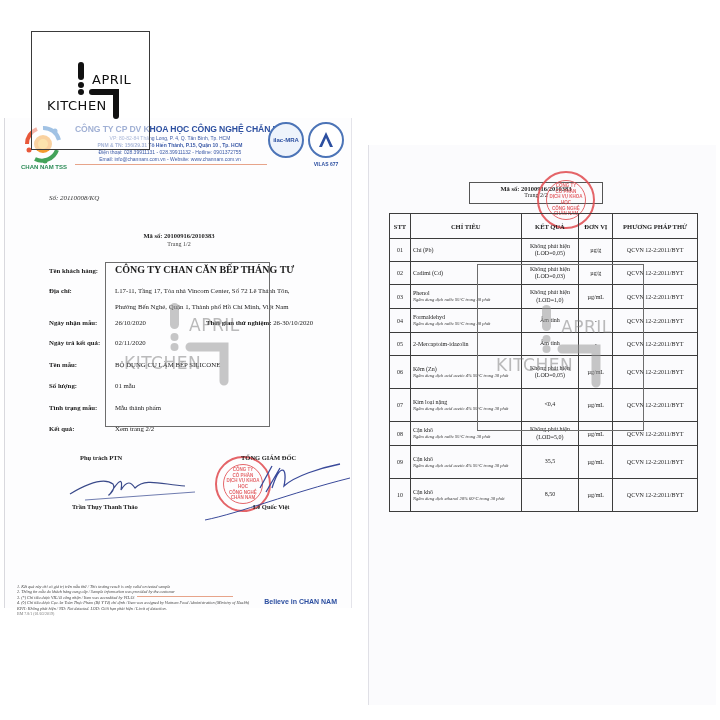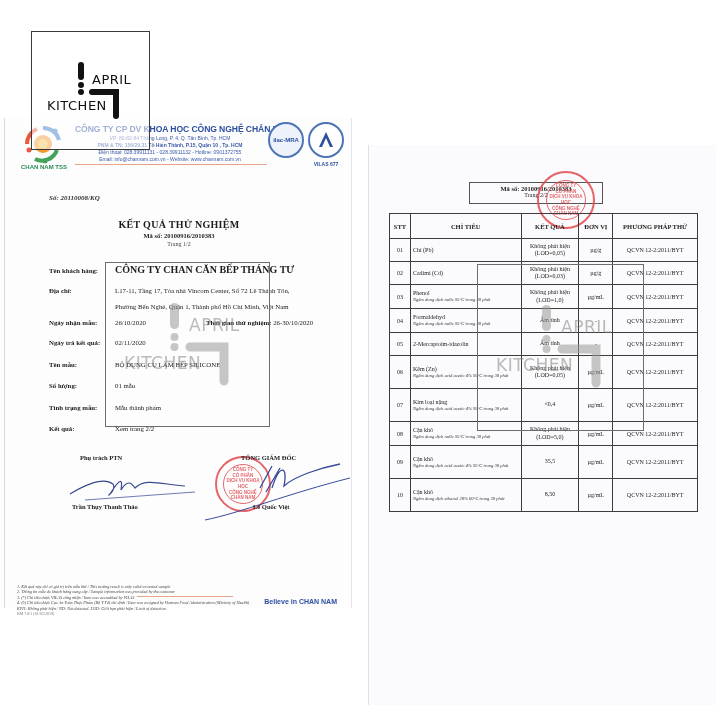--- a/index.html
+++ b/index.html
@@ -18,21 +18,21 @@
   .hdr-l1 { top: 17px; }
   .hdr-l2 { top: 24px; font-weight: bold; }
   .hdr-l3 { top: 31px; }
   .hdr-l4 { top: 38px; }
   .hdr-rule { position: absolute; left: 70px; top: 46px; width: 192px; height: 1px; background: #e7a48a; }
   .badge { position: absolute; top: 4px; width: 36px; height: 36px; border-radius: 50%; border: 2px solid #4c74b7; display: flex; align-items: center; justify-content: center; font-family: "Liberation Sans", sans-serif; font-size: 6px; font-weight: bold; color: #2c4fa0; background: #eef3fb; }
   .badge-ilac { left: 263px; }
   .badge-vilas { left: 303px; background: #fff; }
   .vilas-label { position: absolute; left: 303px; top: 43px; width: 36px; text-align: center; font-family: "Liberation Sans", sans-serif; font-size: 5px; color: #2c4fa0; font-weight: bold; }
 
-  .doc-no { position: absolute; left: 44px; top: 76px; font-size: 7px; font-style: italic; color: #333; font-weight: bold; }
+  .doc-no { position: absolute; left: 44px; top: 76px; font-size: 7px; font-style: italic; color: #333; }
   .doc-title { position: absolute; left: 0; top: 101px; width: 348px; text-align: center; font-weight: bold; font-size: 10px; letter-spacing: 0.3px; }
   .doc-code { position: absolute; left: 0; top: 114px; width: 348px; text-align: center; font-weight: bold; font-size: 6.5px; }
   .doc-page { position: absolute; left: 0; top: 123px; width: 348px; text-align: center; font-size: 6px; color: #444; }
 
   .field { position: absolute; left: 44px; font-size: 6.8px; white-space: nowrap; }
   .field .lbl { display: inline-block; width: 66px; font-weight: bold; }
   .field .val { display: inline-block; }
   .f-customer { top: 146px; }
   .f-customer .val { font-weight: bold; font-size: 10px; }
   .f-addr1 { top: 169px; }
@@ -111,21 +111,20 @@
   <div class="hdr-rule"></div>
   <div class="badge badge-ilac">ilac-MRA</div>
   <div class="badge badge-vilas">
     <svg width="20" height="20" viewBox="0 0 20 20">
         <path d="M10 2 L17 17 L14 17 L10 8 L6 17 L3 17 Z" fill="#2c4fa0"></path>
       </svg>
   </div>
   <div class="vilas-label">VILAS 677</div>
 
   <div class="doc-no">Số: 20110008/KQ</div>
-  <div class="doc-title">KẾT QUẢ THỬ NGHIỆM</div>
   <div class="doc-code">Mã số: 20100916/2010383</div>
   <div class="doc-page">Trang 1/2</div>
 
   <div class="field f-customer">
     <span class="lbl">Tên khách hàng:</span><span class="val">CÔNG TY CHAN CĂN BẾP THÁNG TƯ</span>
   </div>
   <div class="field f-addr1">
     <span class="lbl">Địa chỉ:</span><span class="val">L17-11, Tầng 17, Tòa nhà Vincom Center, Số 72 Lê Thánh Tôn,</span>
   </div>
   <div class="field f-addr2">Phường Bến Nghé, Quận 1, Thành phố Hồ Chí Minh, Việt Nam</div>

